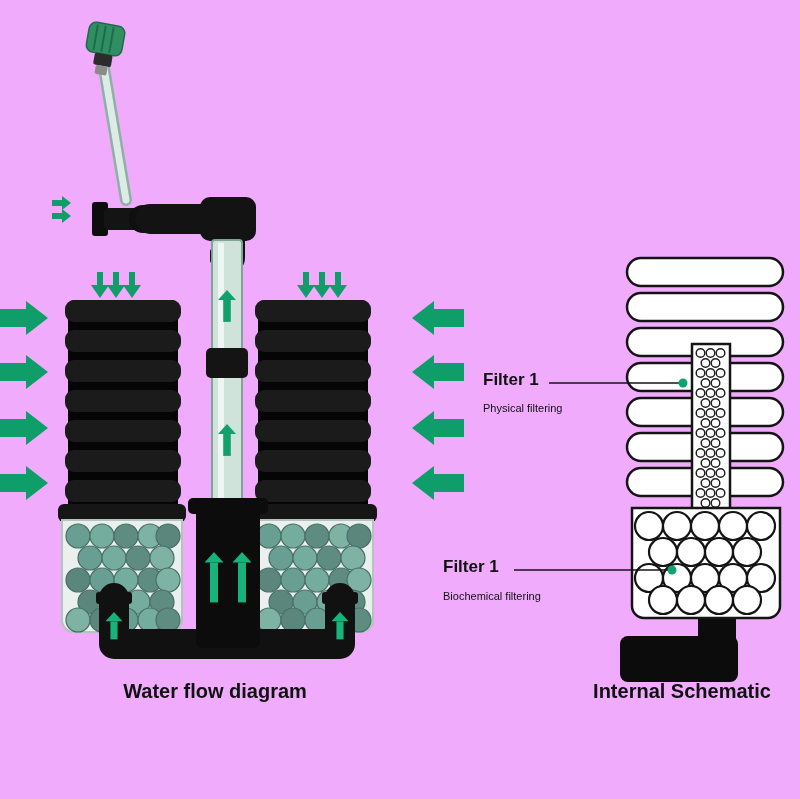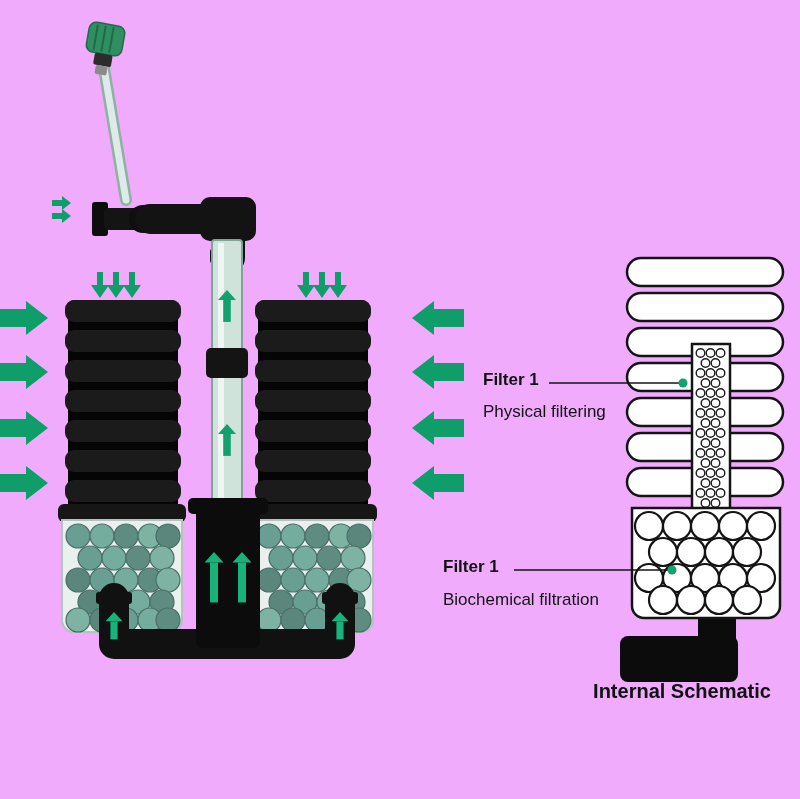--- a/index.html
+++ b/index.html
@@ -3,21 +3,21 @@
 <meta charset="utf-8">
 <style>
   html,body{margin:0;padding:0;background:#ffffff;}
   .stage{
     position:relative;width:800px;height:799px;background:#f0abfc;overflow:hidden;
     font-family:"Liberation Sans","DejaVu Sans",sans-serif;color:#111;
   }
   .stage svg{position:absolute;left:0;top:0;}
   .txt{position:absolute;white-space:nowrap;color:#111;}
   .callout-label{font-size:17px;font-weight:bold;}
-  .callout-desc{font-size:17px;}
+  .callout-desc{font-size:11px;}
   .caption{font-weight:bold;font-size:20px;text-align:center;}
 </style>
 </head>
 <body>
 
 <div class="stage">
 
   <svg width="800" height="799" viewBox="0 0 800 799">
 
     <g id="g-intake">
@@ -270,16 +270,17 @@
       <line x1="549" y1="383" x2="679" y2="383" stroke="#141414" stroke-width="1.6"></line>
       <circle id="dot1" cx="683" cy="383" r="4.5" fill="#0fa373"></circle>
       <line x1="514" y1="570" x2="668" y2="570" stroke="#141414" stroke-width="1.6"></line>
       <circle id="dot2" cx="672" cy="570" r="4.5" fill="#0fa373"></circle>
     </g>
   </svg>
 
   <div class="txt callout-label" style="left:483px;top:370px;">Filter 1</div>
   <div class="txt callout-desc" style="left:483px;top:402px;">Physical filtering</div>
   <div class="txt callout-label" style="left:443px;top:557px;">Filter 1</div>
-  <div class="txt callout-desc" style="left:443px;top:590px;">Biochemical filtration</div>
-
+  <div class="txt callout-desc" style="left:443px;top:590px;">Biochemical filtering</div>
+
+  <div class="txt caption" style="left:50px;width:330px;top:680px;">Water flow diagram</div>
   <div class="txt caption" style="left:532px;width:300px;top:680px;">Internal Schematic</div>
 </div>
 
 </body></html>

